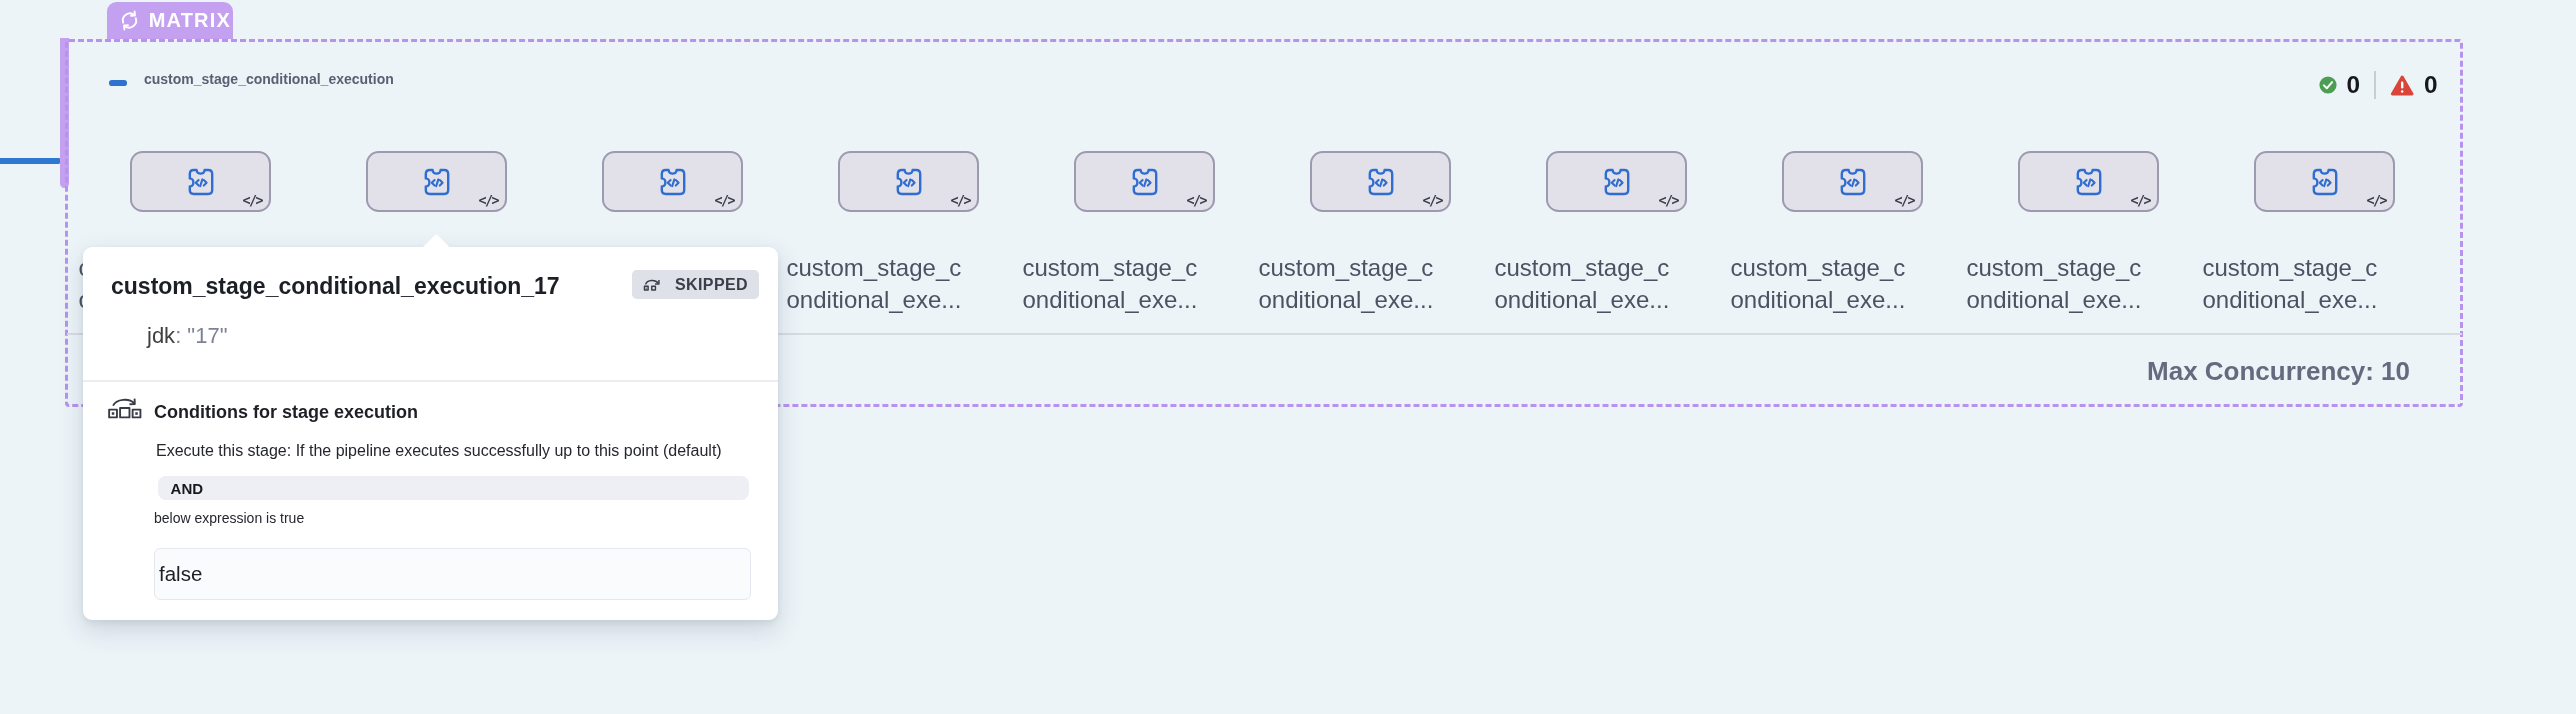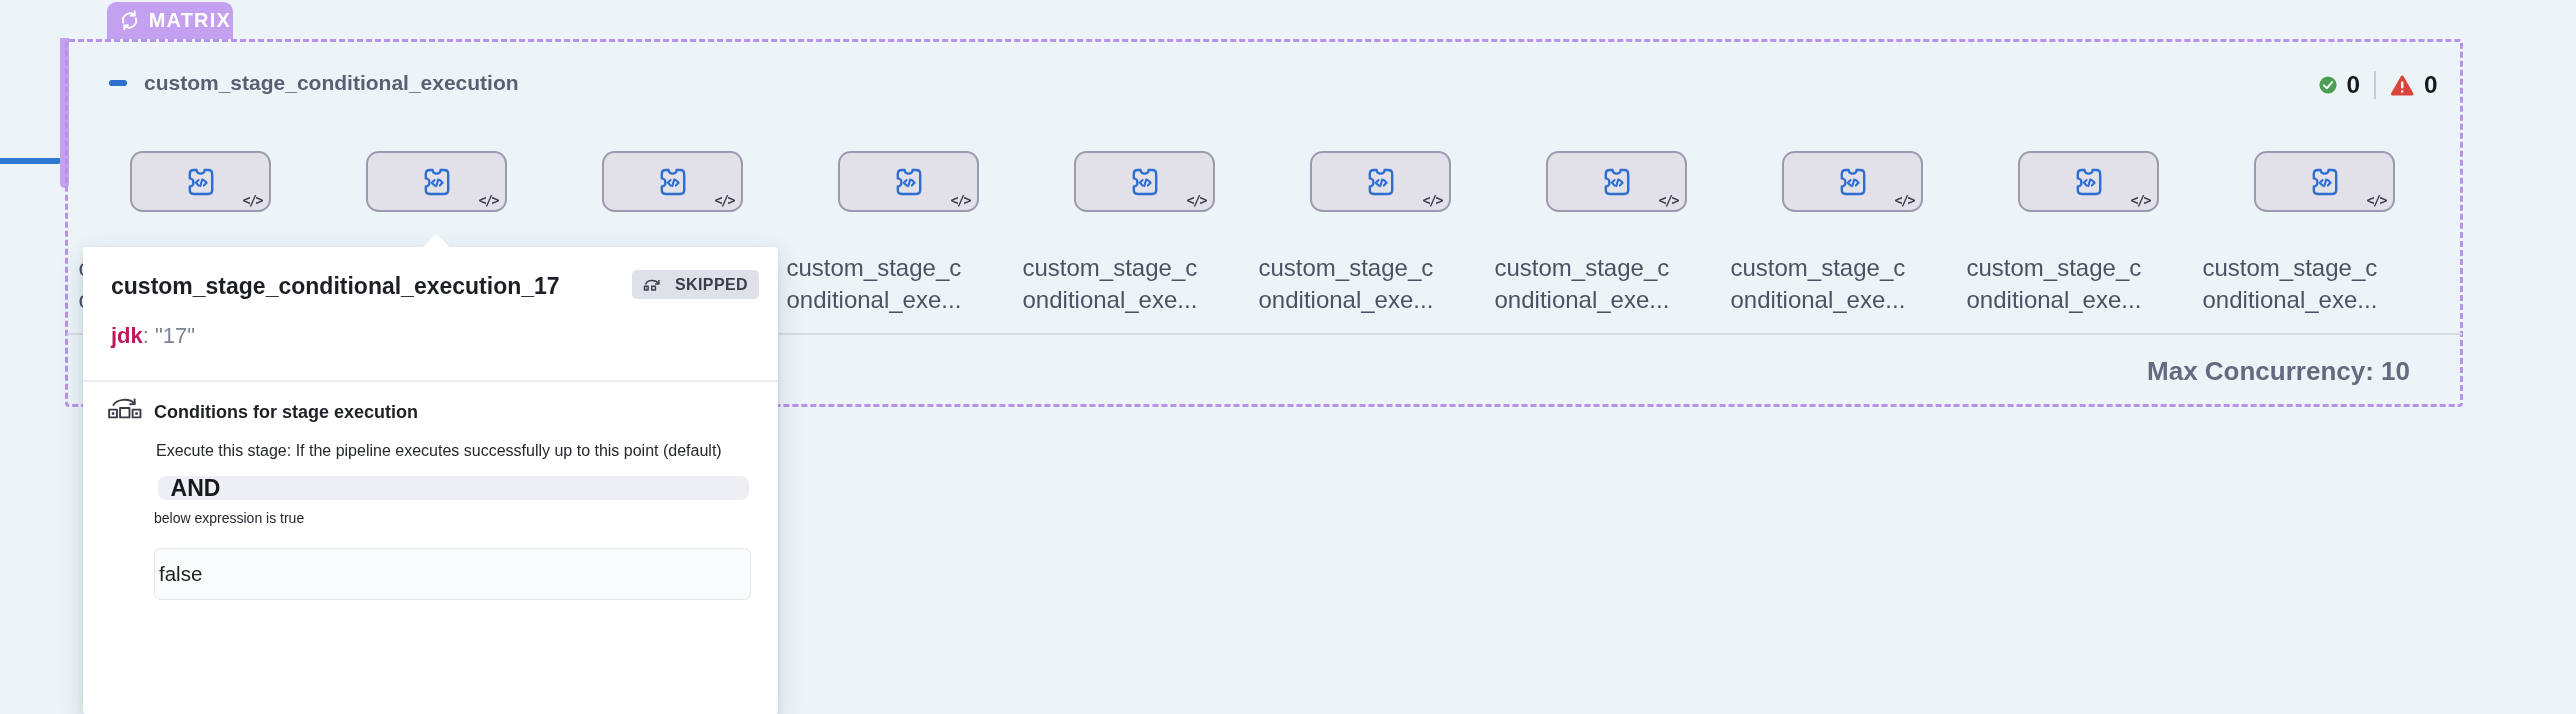--- a/index.html
+++ b/index.html
@@ -24,21 +24,21 @@
   .left-solid-bar { position:absolute; left:60px; top:38px; width:8.7px; height:150px; background:#c3a0f0; border-radius:0 0 5.5px 5.5px; }
 
   
   .matrix-container {
     position:absolute; left:65px; top:39px; width:2398px; height:368px;
     border:3.2px dashed #b893ee; border-radius:4px;
   }
 
   
   .collapse-minus { position:absolute; left:109px; top:80px; width:18px; height:5.5px; background:#2e71cf; border-radius:2.8px; cursor:pointer; }
-  .matrix-title { position:absolute; left:144px; top:71px; font-size:21px; font-weight:600; color:#5b5f72; }
+  .matrix-title { position:absolute; left:144px; top:71px; font-size:14px; font-weight:600; color:#5b5f72; }
 
   .status-group { position:absolute; left:2319px; top:69px; display:flex; align-items:center; gap:9.5px; height:32px; }
   .status-count { font-size:24.4px; font-weight:700; color:#17181e; }
   .status-divider { width:1.6px; height:28px; background:#c9ccd4; margin:0 4.7px; }
 
   
   .node-row { position:absolute; left:130px; top:151px; display:flex; gap:95px; }
   .node-cell { width:141px; position:relative; }
   .stage-node {
     width:141px; height:61px; background:#e2e1ea; border:2.4px solid #9c9aaf;
@@ -53,46 +53,46 @@
     position:absolute; top:101px; left:50%; transform:translateX(-50%);
     width:244px; font-size:24px; line-height:32px; color:#4c5262;
   }
 
   
   .footer-separator { position:absolute; left:67px; top:333px; width:2395px; height:1.6px; background:#d8dbe3; }
   .max-concurrency { position:absolute; top:356px; right:166px; font-size:26px; font-weight:700; color:#666a7e; }
 
   
   .tooltip-card {
-    position:absolute; left:83px; top:247px; width:695px; height:467px;
-    background:#ffffff; border-radius:3px; z-index:10;
+    position:absolute; left:83px; top:247px; width:695px; height:373px;
+    background:#ffffff; border-radius:9px; z-index:10;
     box-shadow:0 9.5px 27px rgba(40,50,75,.16), 0 2.4px 6.3px rgba(40,50,75,.08);
   }
   .tooltip-arrow {
     position:absolute; left:343px; top:-9.5px; width:20.5px; height:20.5px;
     background:#ffffff; transform:rotate(45deg); border-radius:2.4px;
   }
   .tt-title { position:absolute; left:28px; top:26px; font-size:23px; font-weight:700; color:#1d1f26; }
   .tt-badge {
     position:absolute; right:19px; top:23px; height:29px; padding:0 11px;
     background:#dfe1e8; border-radius:4.7px; display:flex; align-items:center; gap:13px;
   }
   .tt-badge-text { font-size:16px; font-weight:700; color:#3b3e4a; letter-spacing:0.4px; }
   .tt-param { position:absolute; left:28px; top:76px; font-size:22px; }
-  .tt-param .pkey { font-weight:700; color:#be185d; }
+  .tt-param .pkey { font-weight:400; color:#404040;margin-left:36px; }
   .tt-param .pval { color:#7d8296; }
   .tt-divider { position:absolute; left:0; top:133px; width:100%; height:1.6px; background:#ececf1; }
   .tt-cond-icon { position:absolute; left:23px; top:149px; }
   .tt-cond-heading { position:absolute; left:71px; top:155px; font-size:18px; font-weight:700; color:#1e2026; }
   .tt-cond-desc { position:absolute; left:73px; top:195px; font-size:16px; color:#25272e; }
   .tt-and-bar {
     position:absolute; left:75px; top:229px; width:591px; height:24px;
     background:#edeff5; border-radius:8px; display:flex; align-items:center; padding-left:12.6px;
   }
-  .tt-and-text { font-size:23px; font-weight:700; color:#17181d; }
+  .tt-and-text { font-size:15px; font-weight:700; color:#17181d; }
   .tt-subtext { position:absolute; left:71px; top:263px; font-size:14px; color:#25272e; }
   .tt-expr-box {
     position:absolute; left:71px; top:301px; width:597px; height:52px;
     background:#fafbfd; border:1.6px solid #e4e7ee; border-radius:6.3px;
     display:flex; align-items:center; padding-left:4px;
   }
   .tt-expr-text { font-size:20.5px; color:#1c1e24; }
 </style>
 </head>
 <body>

